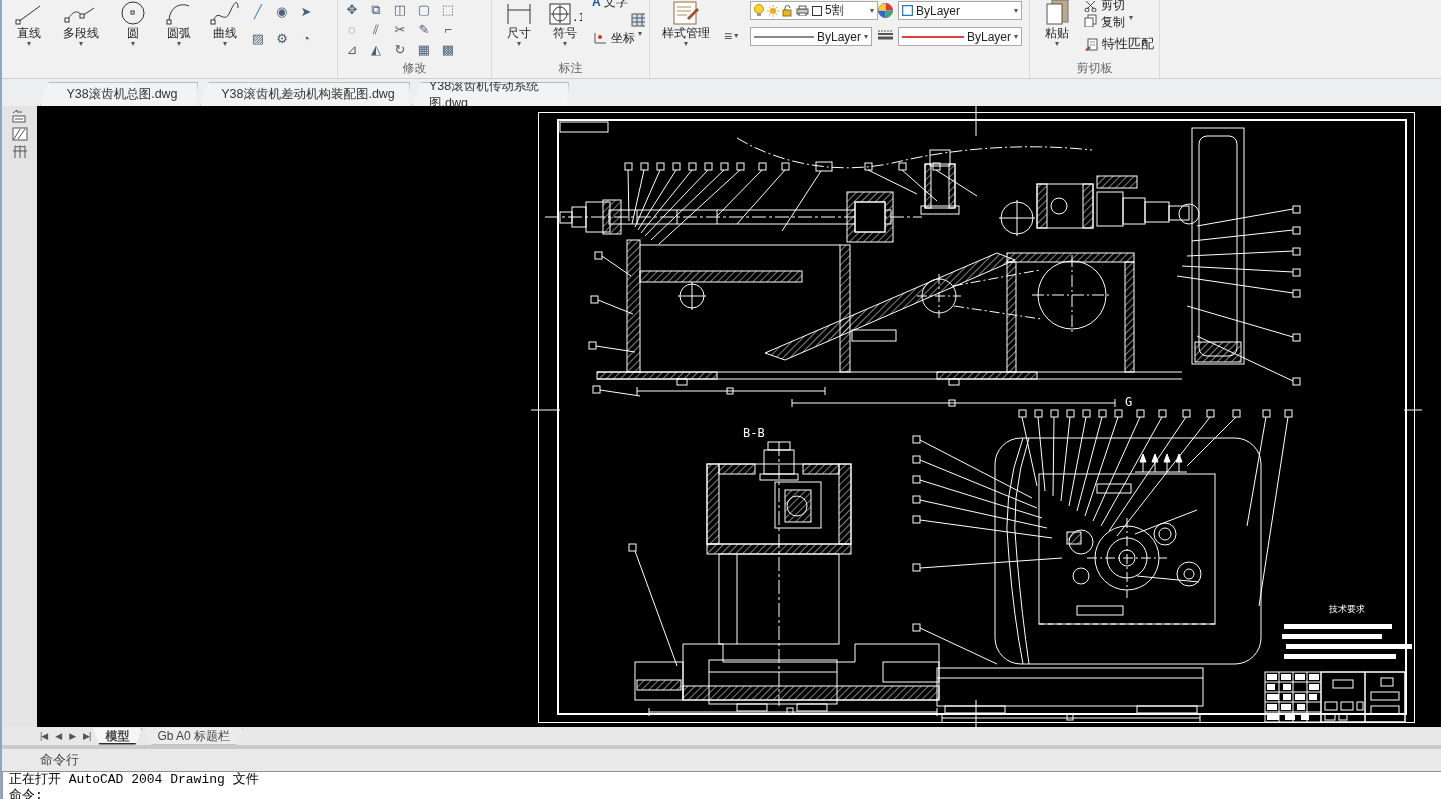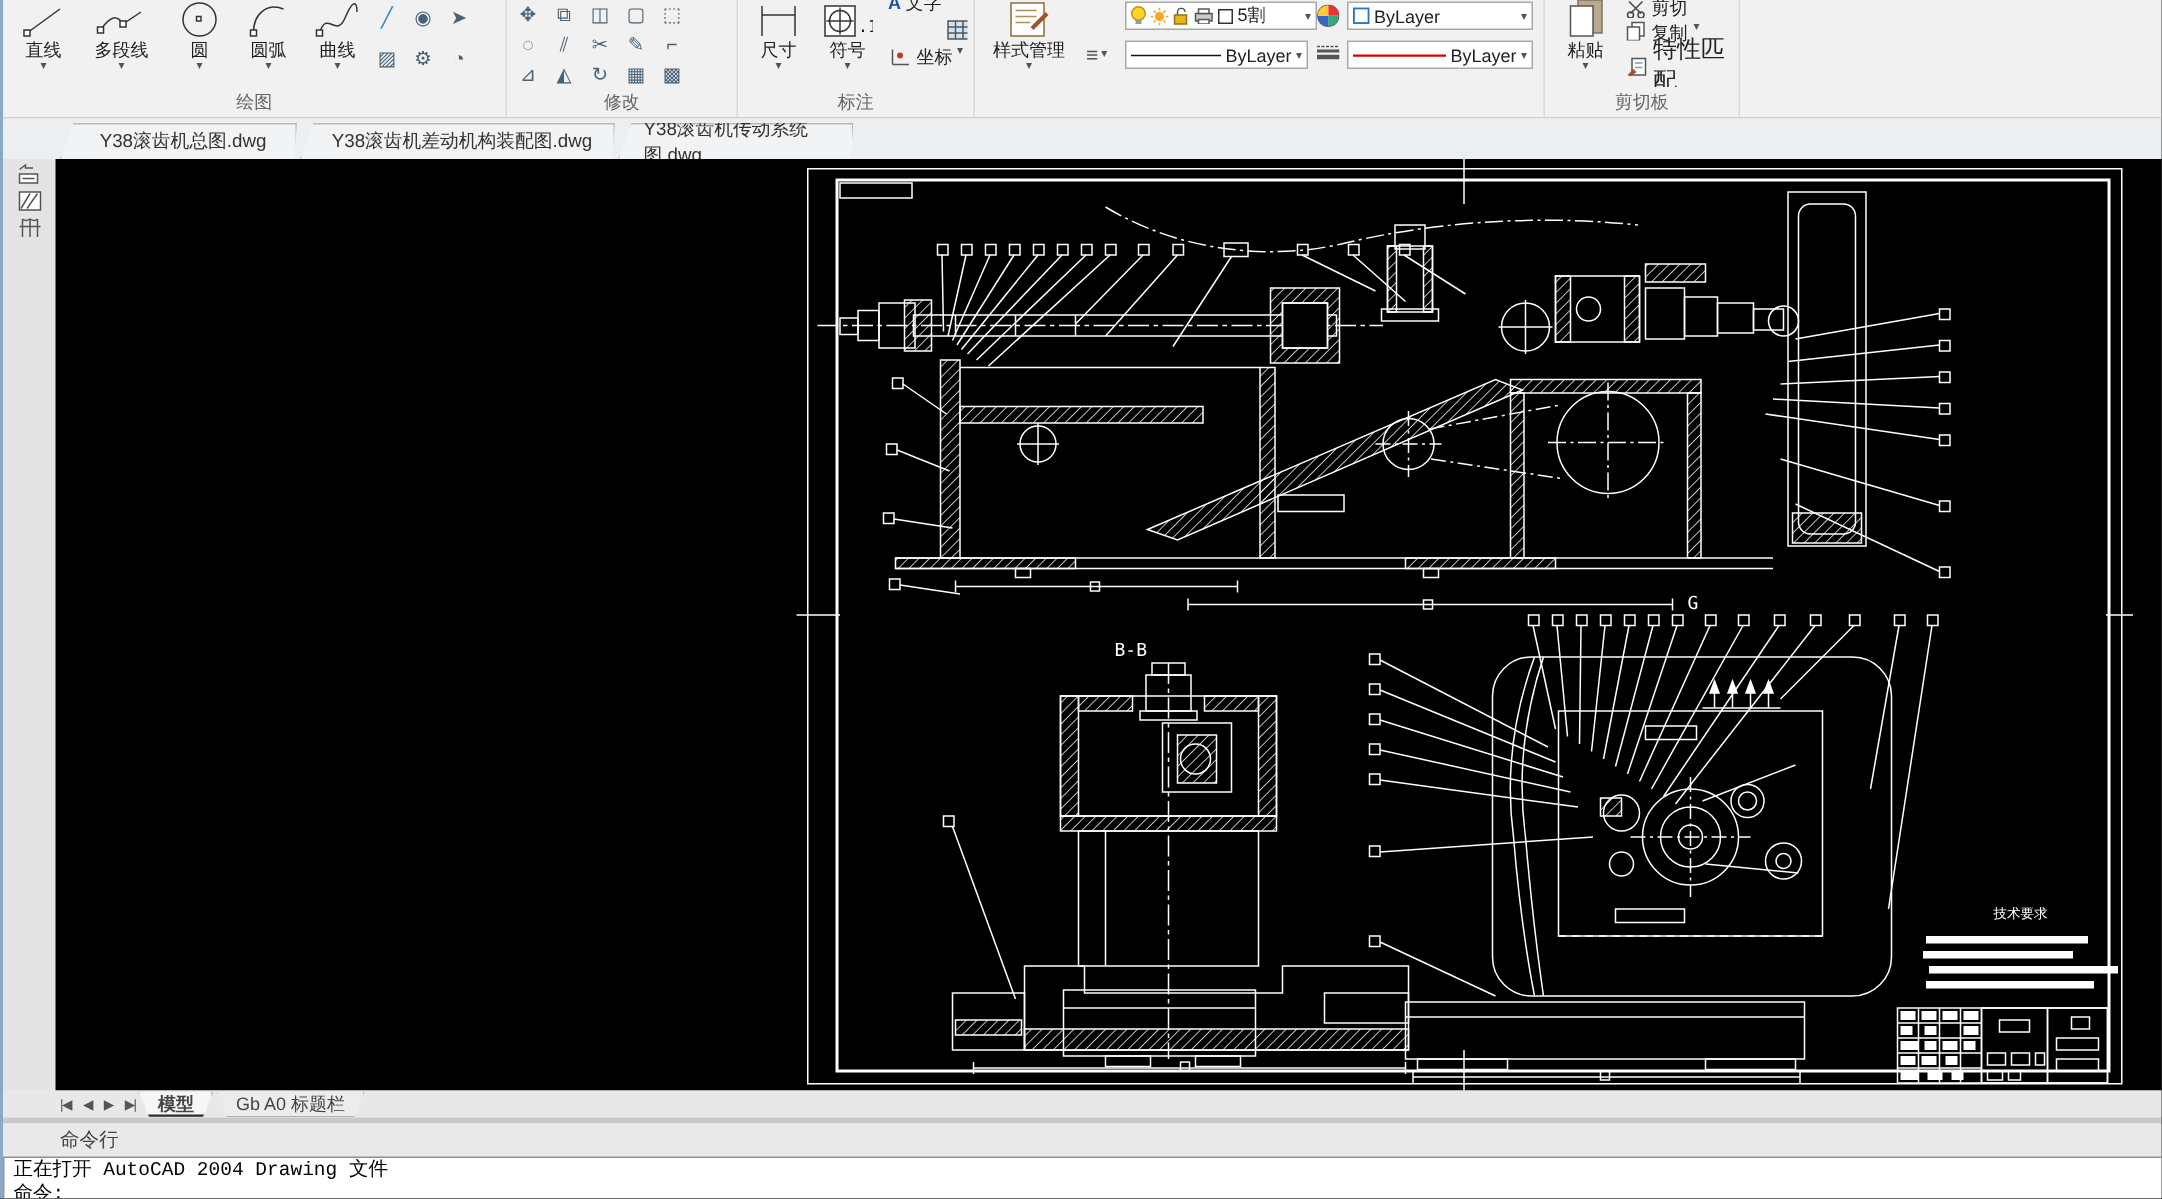--- a/index.html
+++ b/index.html
@@ -111,21 +111,20 @@
         </div>
         <div class="smallgrid" style="grid-template-rows:repeat(2,26px); margin-top:2px;">
           <span class="sg" style="color:#3a87c8">╱</span>
           <span class="sg">▨</span>
           <span class="sg">◉</span>
           <span class="sg">⚙</span>
           <span class="sg">➤</span>
           <span class="sg">◔</span>
         </div>
       </div>
-      <div class="panel-label">绘图</div>
     </div>
 
     <div class="panel" style="width:154px">
       <div class="panel-body">
         <div class="smallgrid">
           <span class="sg">✥</span>
           <span class="sg">◌</span>
           <span class="sg">⊿</span>
           <span class="sg">⧉</span>
           <span class="sg">⫽</span>
@@ -334,21 +333,21 @@
             <span class="caret">▾</span>
           </div>
           <div style="display:flex;align-items:center;gap:4px;height:20px;">
             <span>
                 <svg class="icn" width="14" height="13">
                   <rect x="4" y="1" width="9" height="11" fill="#fff" stroke="#555"></rect>
                   <path d="M6 4 H11 M6 7 H11" stroke="#7aa0c4"></path>
                   <path d="M1 12 L5 8 L7 10 L3 13 Z" fill="#a0522d"></path>
                 </svg>
               </span>
-            <span style="font-size:16px;">特性匹配</span>
+            <span style="font-size:13px;">特性匹配</span>
           </div>
         </div>
       </div>
       <div class="panel-label">剪切板</div>
     </div>
 
     <div style="flex:1"></div>
   </div>
 
   <div id="filetabs">

